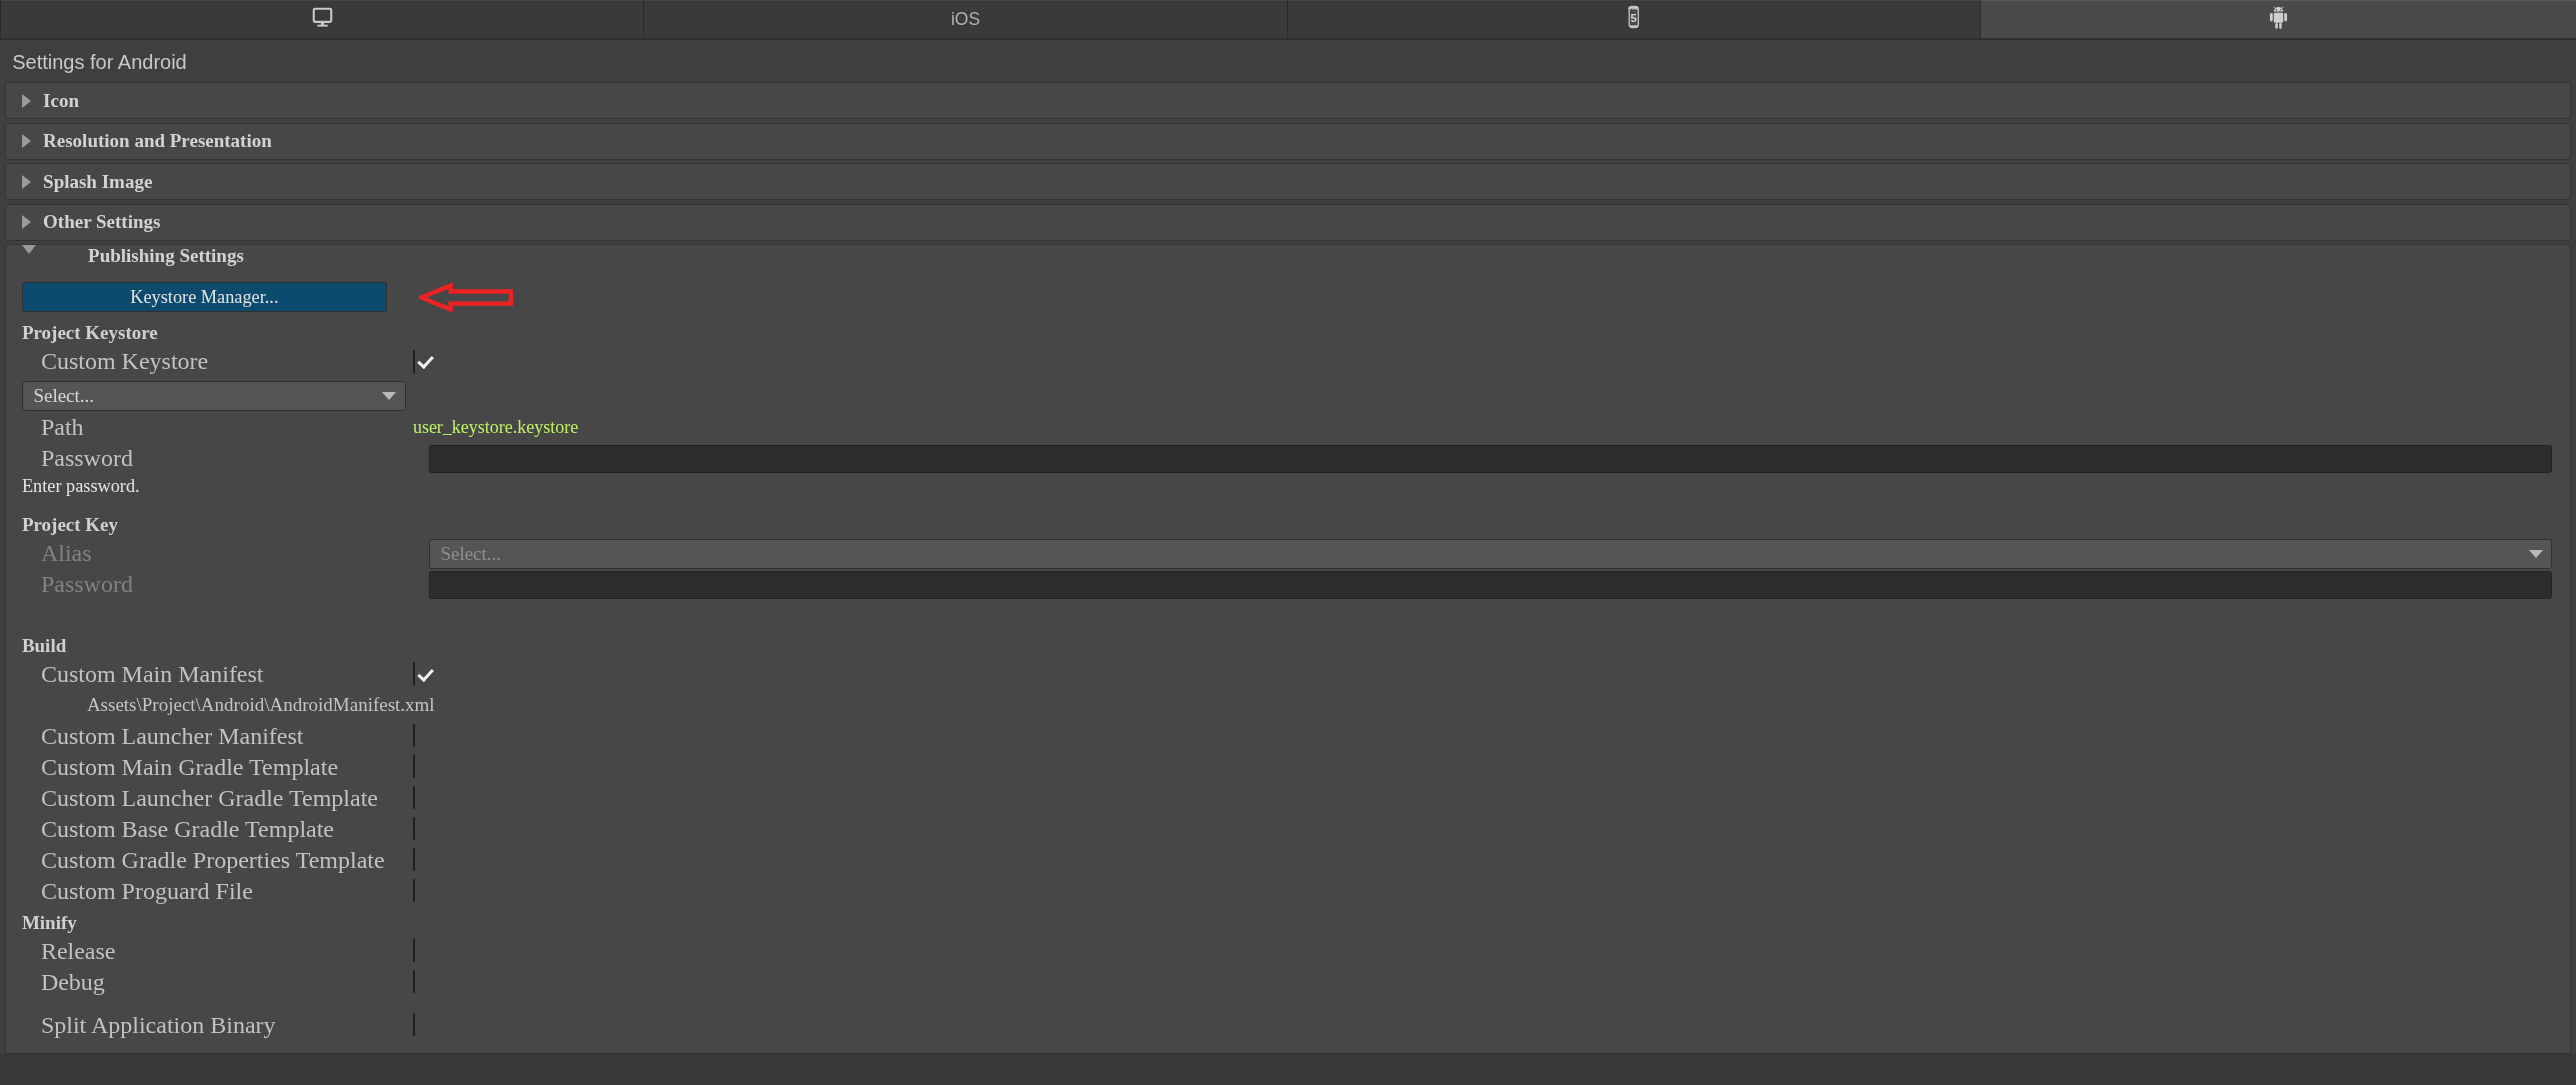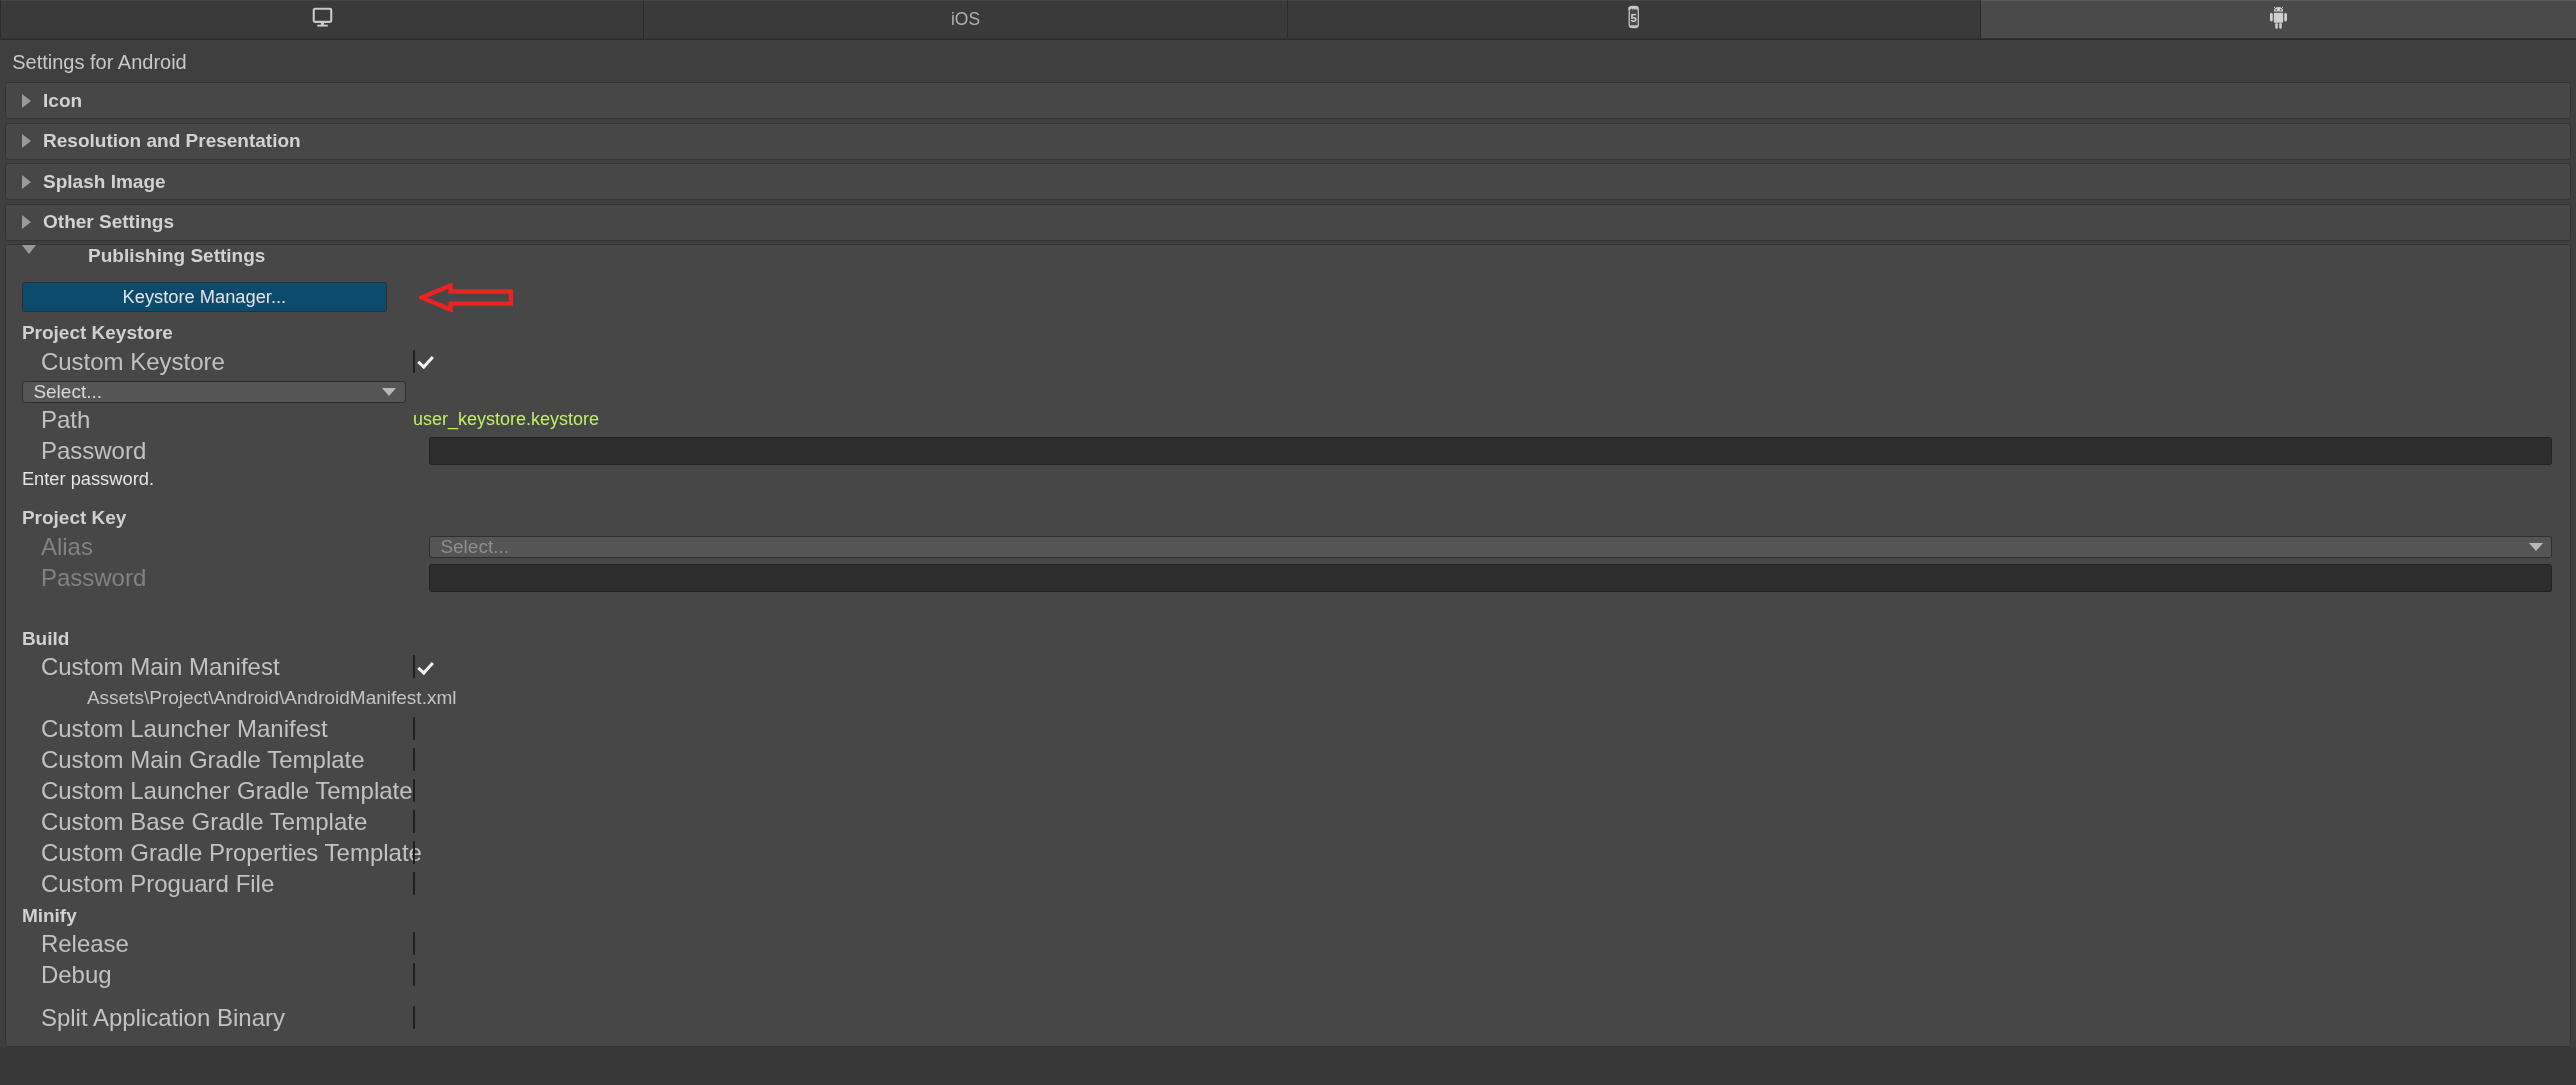--- a/index.html
+++ b/index.html
@@ -44,21 +44,21 @@
   }
   .tab-icon { display: block; }
 
   
   .settings-title {
     padding: 10.5px 0 8.7px 12.2px;
     font-size: 20px;
     color: #c8c8c8;
     background: #3f3f3f;
   }
-  .panel-area { background: #3f3f3f; padding: 0 5.2px 0 5.2px; }
+  .panel-area { background: #3f3f3f; padding: 0 5.2px 0 5.2px; font-family: Liberation Serif, serif; }
 
   .foldout {
     background: #474747;
     border: 0.9px solid #343434;
     border-radius: 2.6px;
     margin-bottom: 3.5px;
     height: 37px;
     display: flex;
     align-items: center;
     padding-left: 15.7px;
@@ -147,21 +147,21 @@
     content: "";
     position: absolute;
     left: 7px; top: 2.6px;
     width: 6.1px; height: 12.2px;
     border: solid #f2f2f2;
     border-width: 0 3.5px 3.5px 0;
     transform: rotate(42deg);
   }
 
   .dropdown {
-    height: 22px;
+    height: 30px;
     background: #555555;
     border: 0.9px solid #2f2f2f;
     border-radius: 3px;
     box-sizing: border-box;
     display: flex;
     align-items: center;
     padding: 0 8.7px 0 10.5px;
     color: #d8d8d8;
     font-size: 19px;
     justify-content: space-between;

